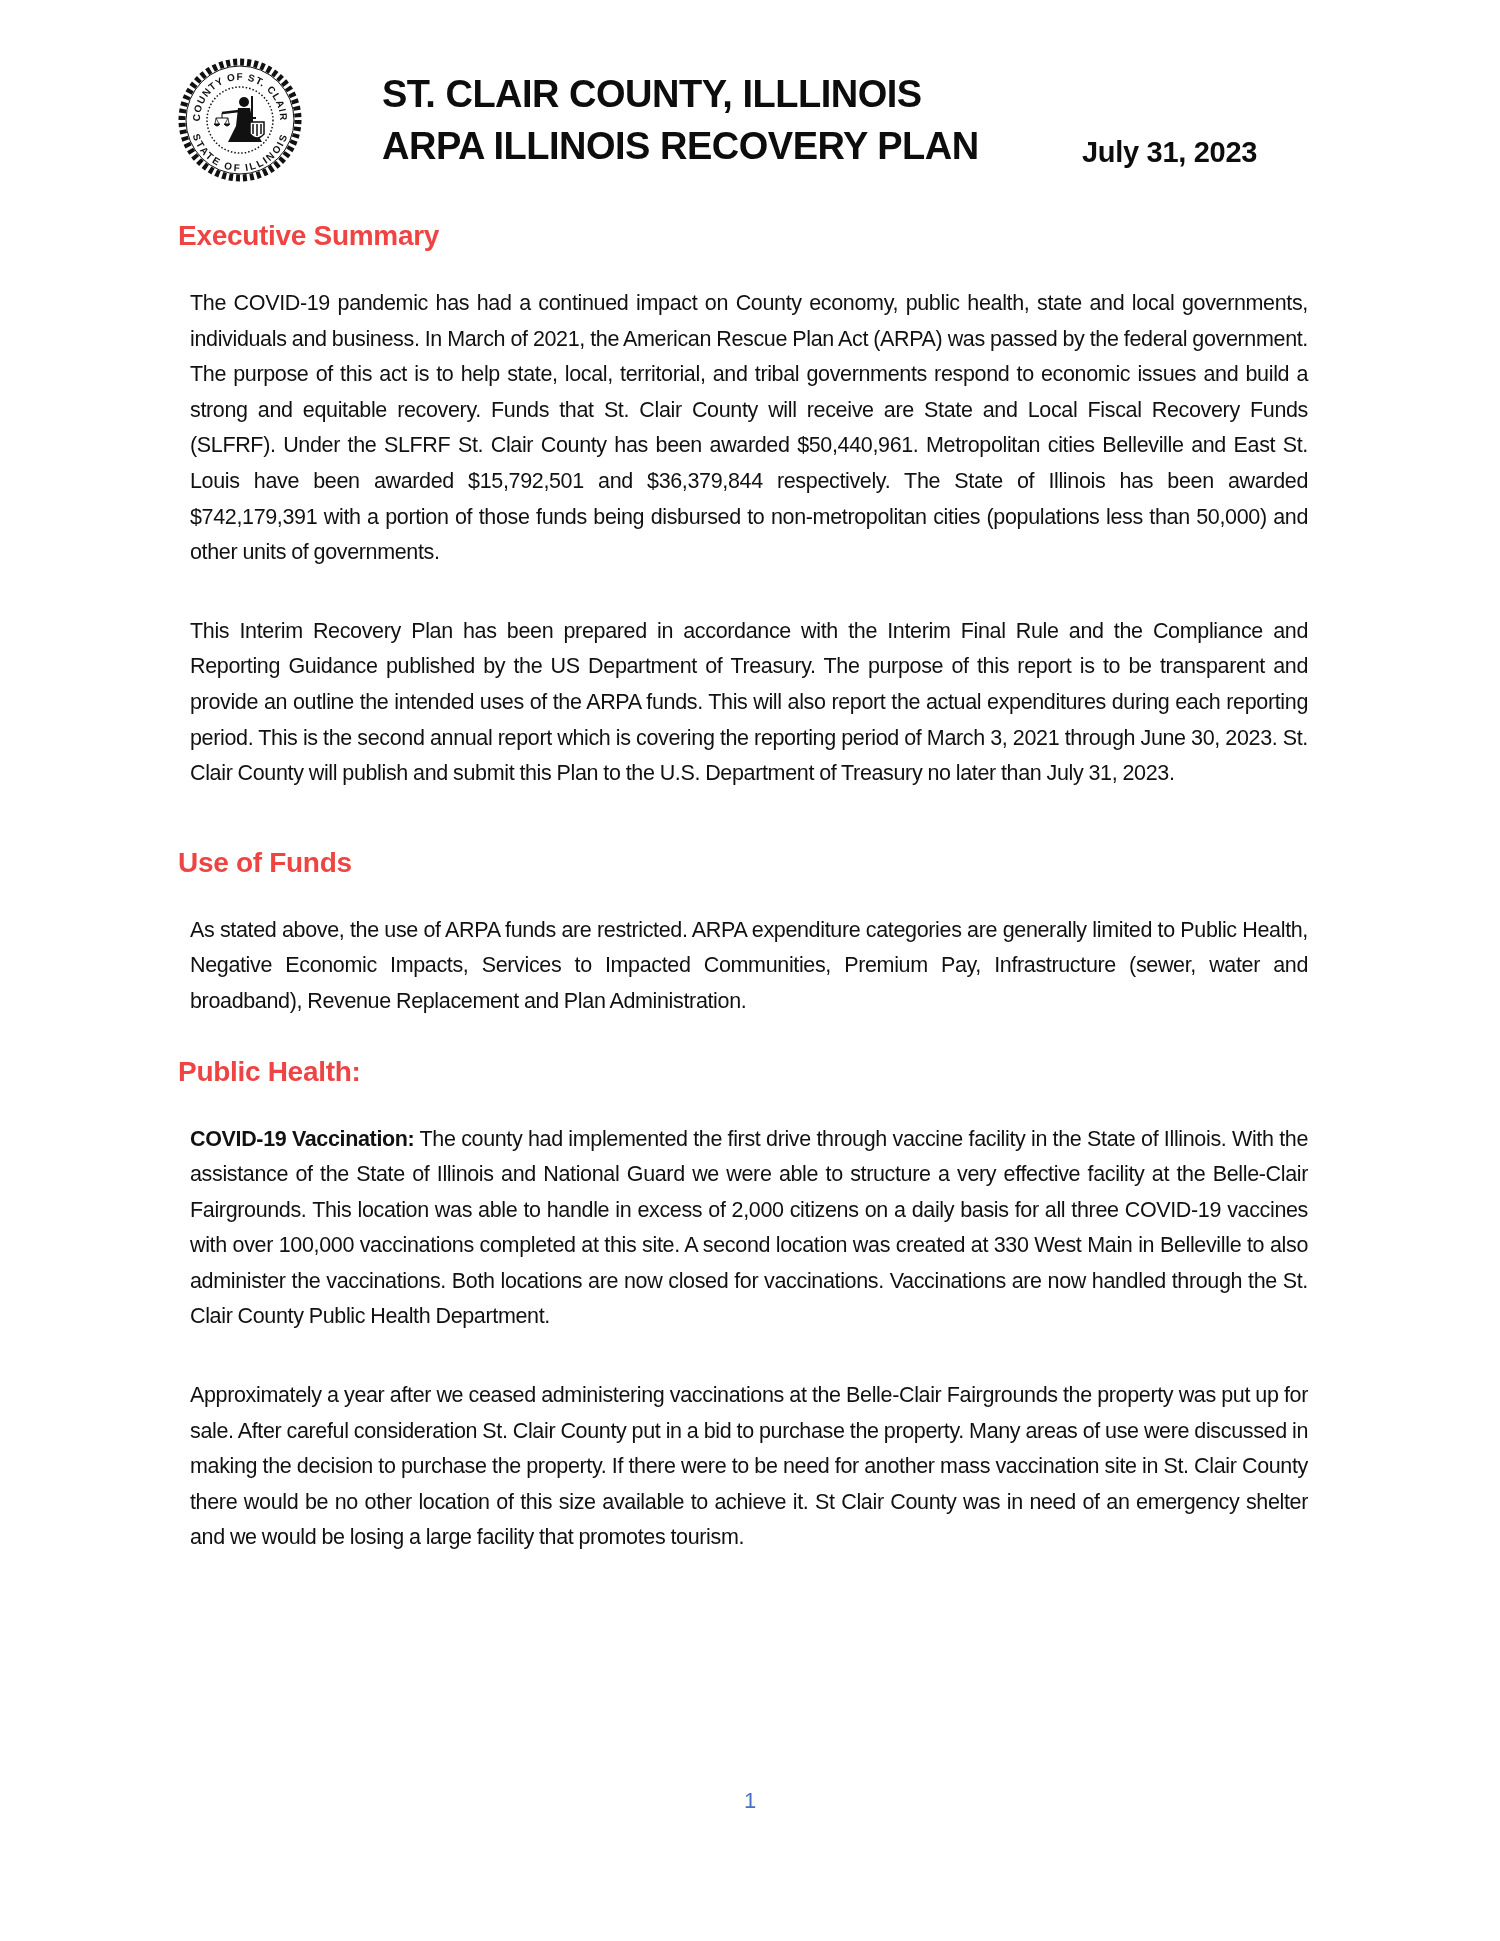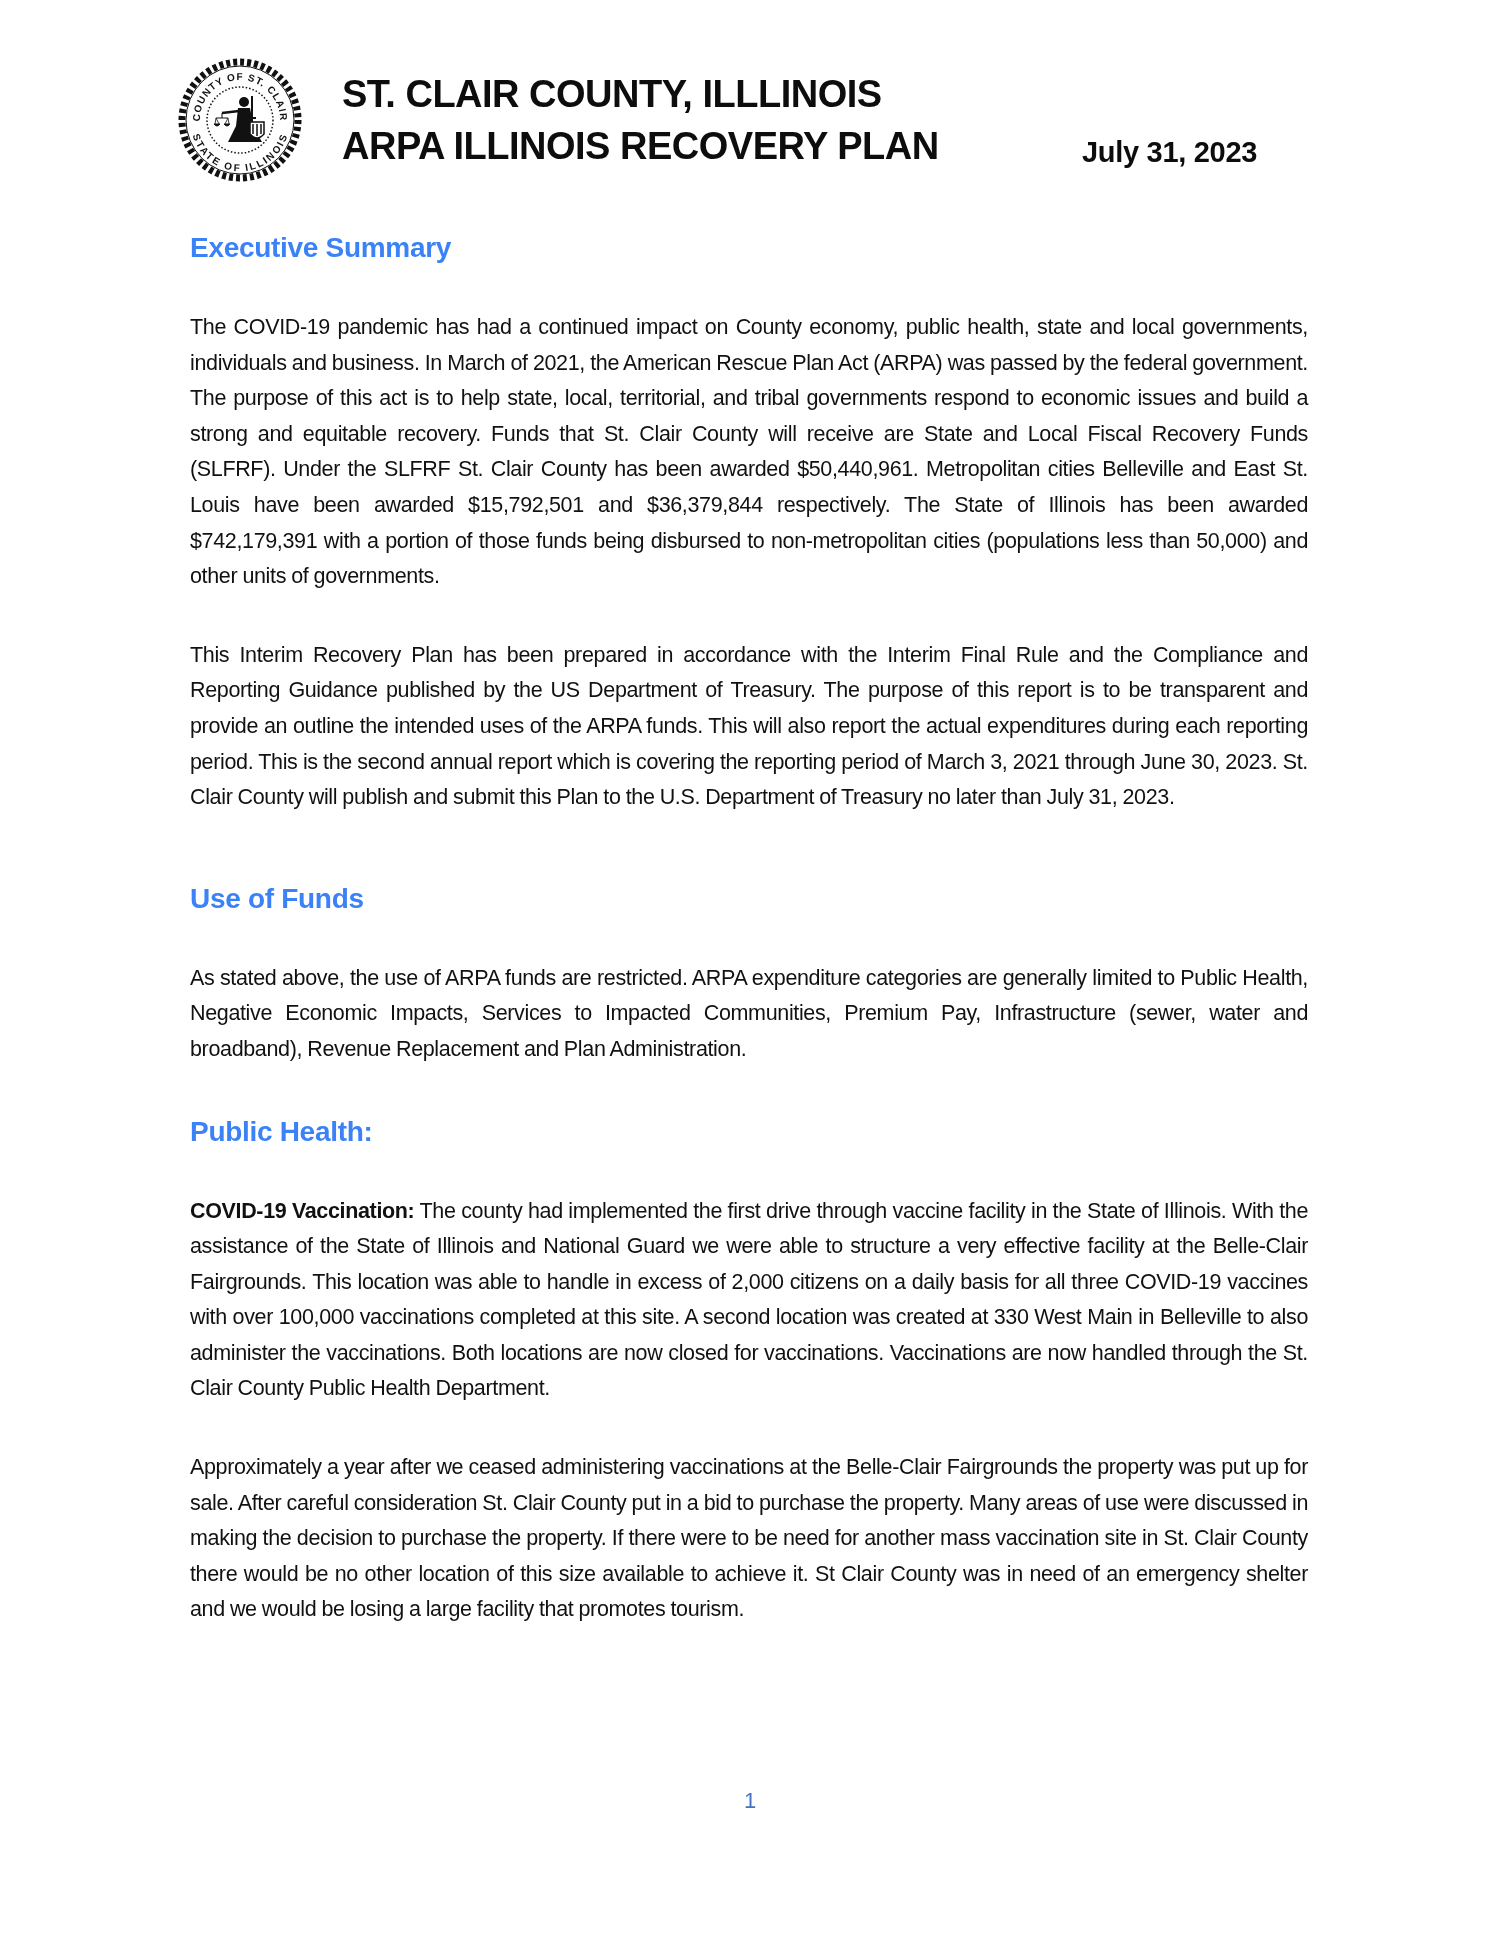--- a/index.html
+++ b/index.html
@@ -29,20 +29,21 @@
       width: 960px;
     }
     .title-line {
       font-family: "Liberation Sans", sans-serif;
       font-weight: bold;
       font-size: 38px;
       line-height: 52px;
       letter-spacing: -0.5px;
       color: #0d0d0d;
       white-space: nowrap;
+      margin-left: 40px;
     }
     .report-date {
       position: absolute;
       left: 1082px;
       top: 136px;
       font-weight: bold;
       font-size: 29px;
       letter-spacing: -0.3px;
       color: #0d0d0d;
       white-space: nowrap;
@@ -50,24 +51,24 @@
     .content {
       position: absolute;
       left: 178px;
       top: 212px;
       width: 1142px;
     }
     h2 {
       font-family: "Liberation Sans", sans-serif;
       font-weight: bold;
       font-size: 28px;
-      margin: 12px;
+      margin: 0;
       line-height: 48px;
       letter-spacing: -0.3px;
-      color: #3b82f6;
+      color: #ef4444;
     }
     p {
       margin: 12px;
       font-size: 21.5px;
       line-height: 35.6px;
       text-align: justify;
       letter-spacing: -0.35px;
       word-spacing: -0.5px;
       color: #111111;
     }

